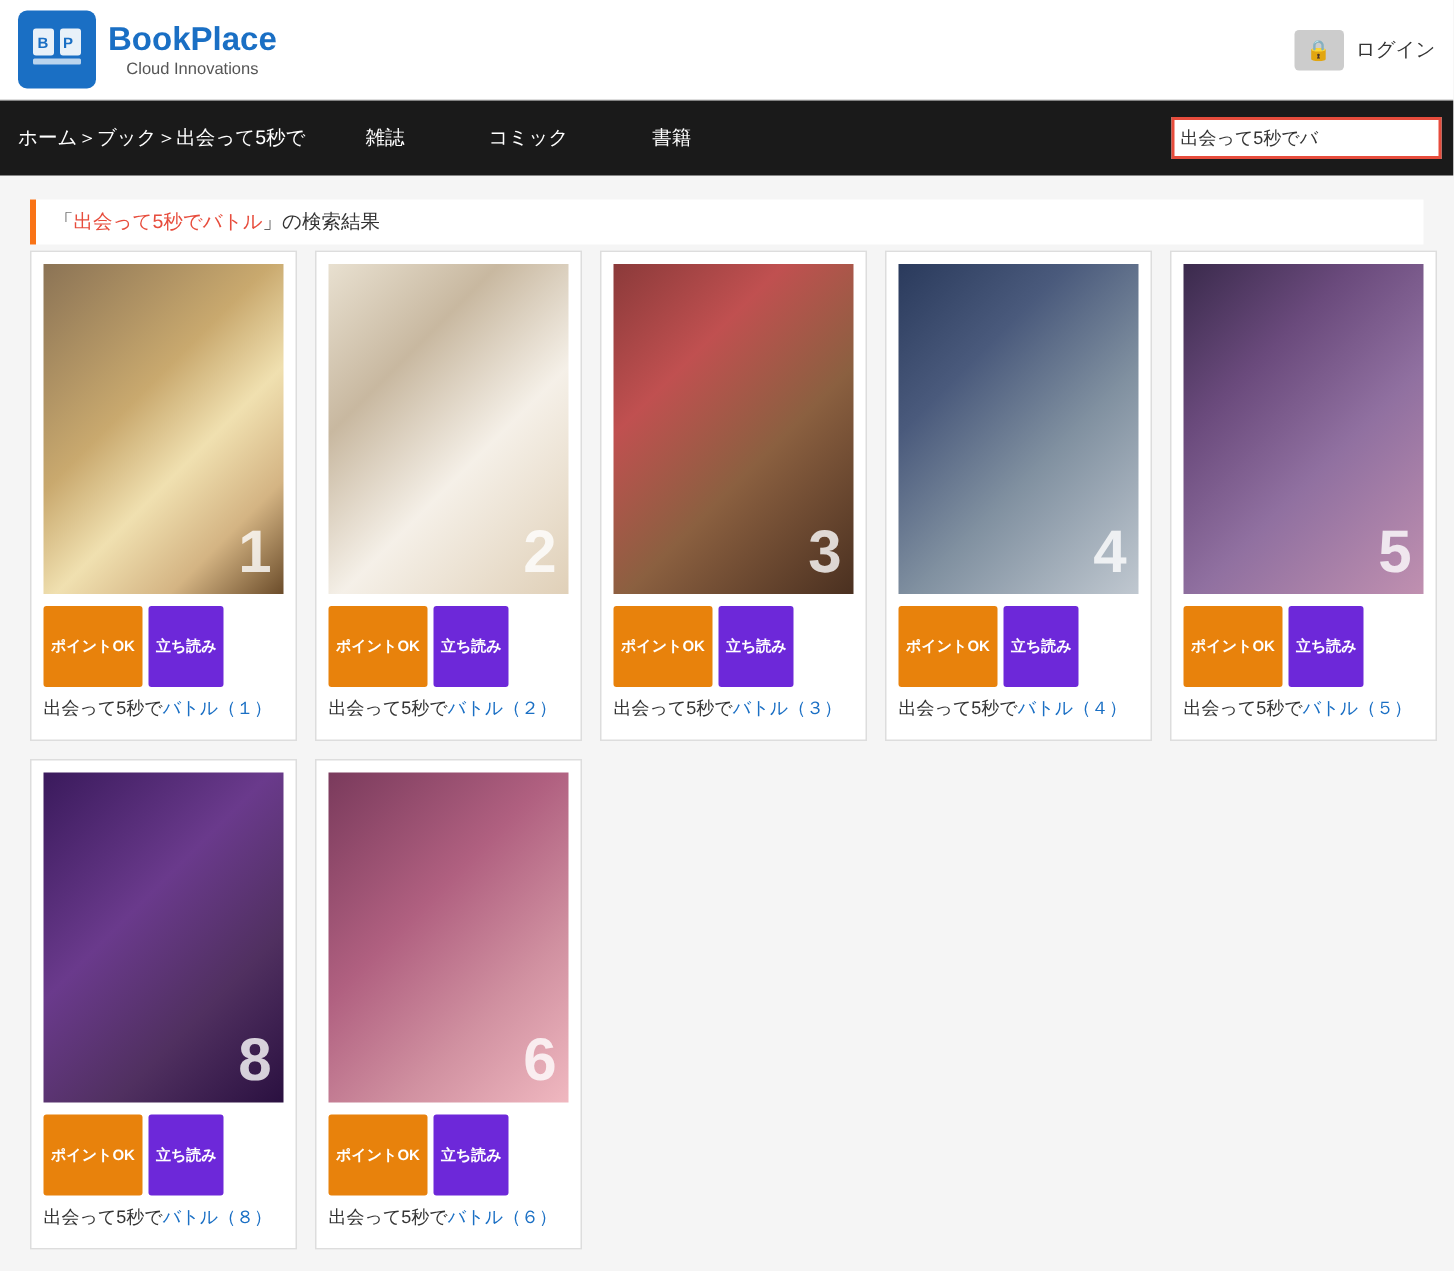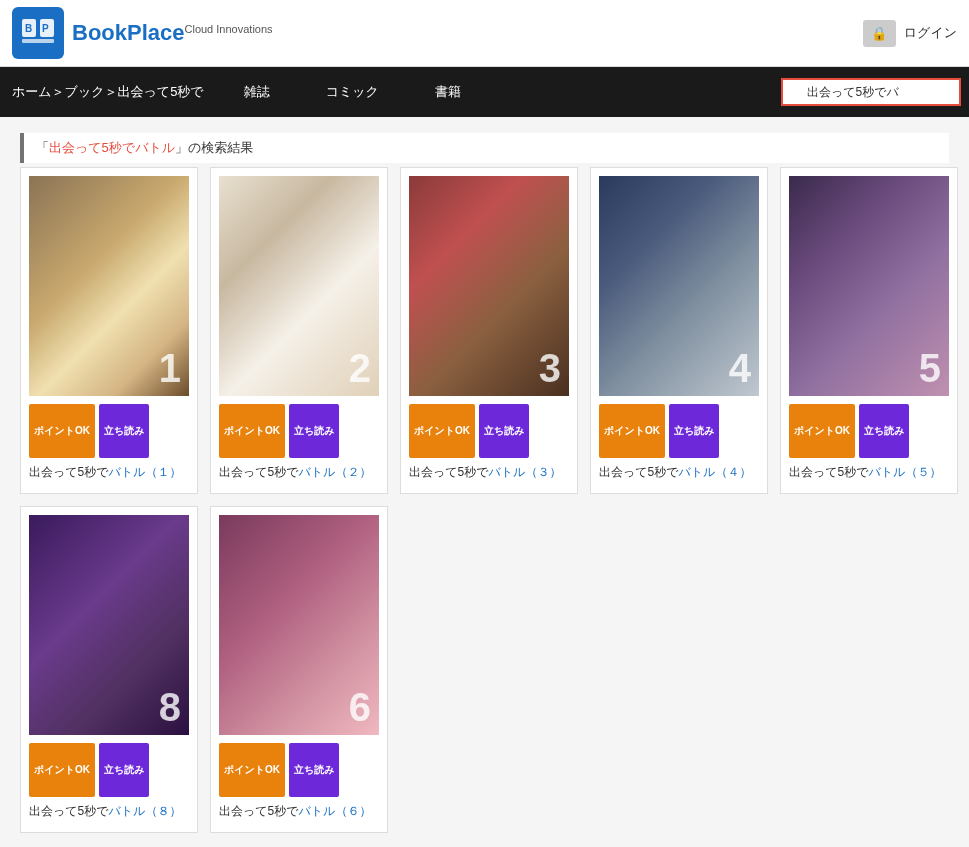--- a/index.html
+++ b/index.html
@@ -3,35 +3,35 @@
   <meta charset="utf-8">
   <style>
     * { margin: 0; padding: 0; box-sizing: border-box; }
     body { font-family: 'Meiryo', 'MS Gothic', sans-serif; background: #f5f5f5; font-size: 13px; color: #333; width: 969px; }
 
     
     .header { background: #fff; border-bottom: 1px solid #ddd; padding: 8px 12px; display: flex; align-items: center; justify-content: space-between; height: 67px; }
     .logo-area { display: flex; align-items: center; gap: 8px; }
     .logo-icon { width: 52px; height: 52px; background: #1a6fc4; border-radius: 6px; display: flex; align-items: center; justify-content: center; }
     .logo-icon svg { width: 36px; height: 36px; fill: white; }
-    .logo-text { display: flex; flex-direction: row; }
+    .logo-text { display: flex; flex-direction: column; align-items: center; }
     .logo-book { font-size: 22px; font-weight: bold; color: #1a6fc4; line-height: 1.1; }
     .logo-place { font-size: 22px; font-weight: bold; color: #1a6fc4; line-height: 1.1; }
     .logo-cloud { font-size: 11px; color: #555; margin-top: 2px; }
     .header-right { display: flex; align-items: center; gap: 8px; }
     .lock-btn { background: #ccc; border: none; padding: 6px 8px; border-radius: 3px; cursor: pointer; }
     .login-btn { background: none; border: none; font-size: 13px; color: #333; cursor: pointer; }
 
     
     .nav { background: #1a1a1a; height: 50px; display: flex; align-items: center; padding: 0 0; }
     .nav-left { display: flex; align-items: center; flex: 1; }
     .breadcrumb { color: #fff; font-size: 13px; padding: 0 12px; white-space: nowrap; overflow: hidden; max-width: 220px; }
     .nav-items { display: flex; }
     .nav-item { color: #fff; font-size: 13px; padding: 0 28px; height: 38px; display: flex; align-items: center; cursor: pointer; white-space: nowrap; }
-    .nav-search { background: #fff; border: 2px solid #e74c3c; padding: 4px 24px; font-size: 12px; height: 28px; width: 180px; color: #333; }
+    .nav-search { background: #fff; border: 2px solid #e74c3c; padding: 4px 4px; font-size: 12px; height: 28px; width: 180px; color: #333; }
     .nav-search-area { padding: 0 8px; }
 
     
     .book-grid-section { padding: 0 20px; }
     .book-row { display: flex; gap: 12px; margin-bottom: 12px; }
     .book-card { background: #fff; border: 1px solid #ddd; width: 178px; padding: 8px 8px 12px 8px; flex-shrink: 0; }
     .book-cover { width: 160px; height: 220px; background: #ccc; margin: 0 auto 8px auto; display: block; overflow: hidden; position: relative; }
     
     .cover-1 { background: linear-gradient(135deg, #8B7355 0%, #c9a96e 40%, #f0e0b0 60%, #d4b483 80%, #6b4c2a 100%); }
     .cover-2 { background: linear-gradient(135deg, #e8e0d0 0%, #c8b8a0 30%, #f5f0e8 60%, #e0d0b8 100%); }
@@ -93,21 +93,21 @@
       <a class="nav-item">コミック</a>
       <a class="nav-item">書籍</a>
     </div>
   </div>
   <div class="nav-search-area">
     <input class="nav-search" type="text" value="出会って5秒でバ" style="">
   </div>
 </nav>
 
 <div style="padding: 16px 20px 4px 20px;">
-  <div style="border-left: 4px solid #737373; padding: 6px 12px; background:#fff;">
+  <div style="border-left: 4px solid #f97316; padding: 6px 12px; background:#fff;">
     <span>
       <span>「</span><span style="color:#e74c3c;">出会って5秒でバトル</span><span>」の検索結果</span>
     </span>
   </div>
 </div>
 
 <div class="book-grid-section">
   <div class="book-row">
 
     <div class="book-card">

